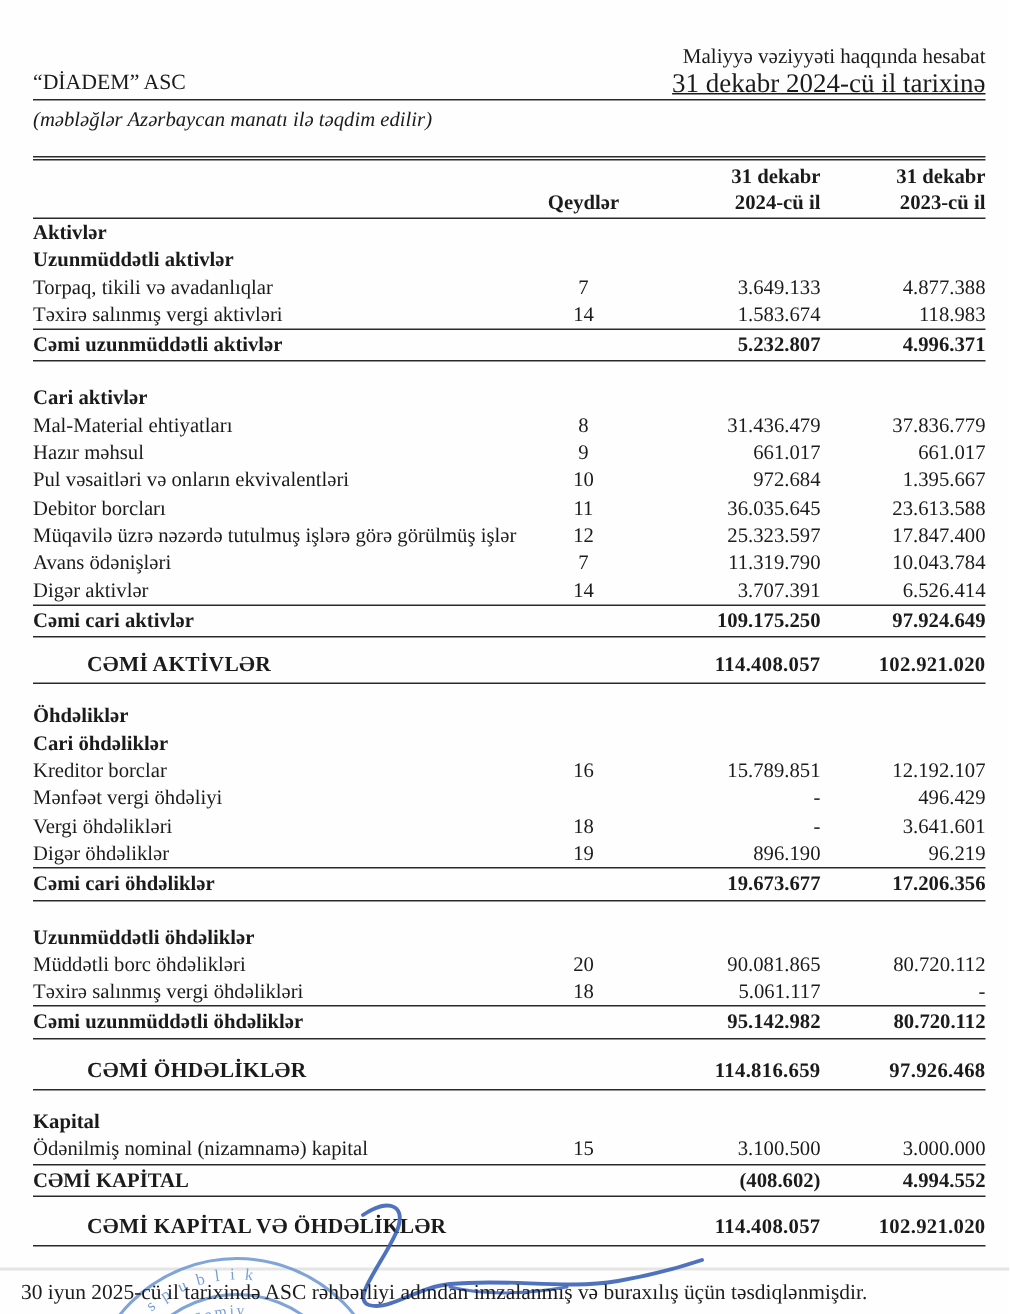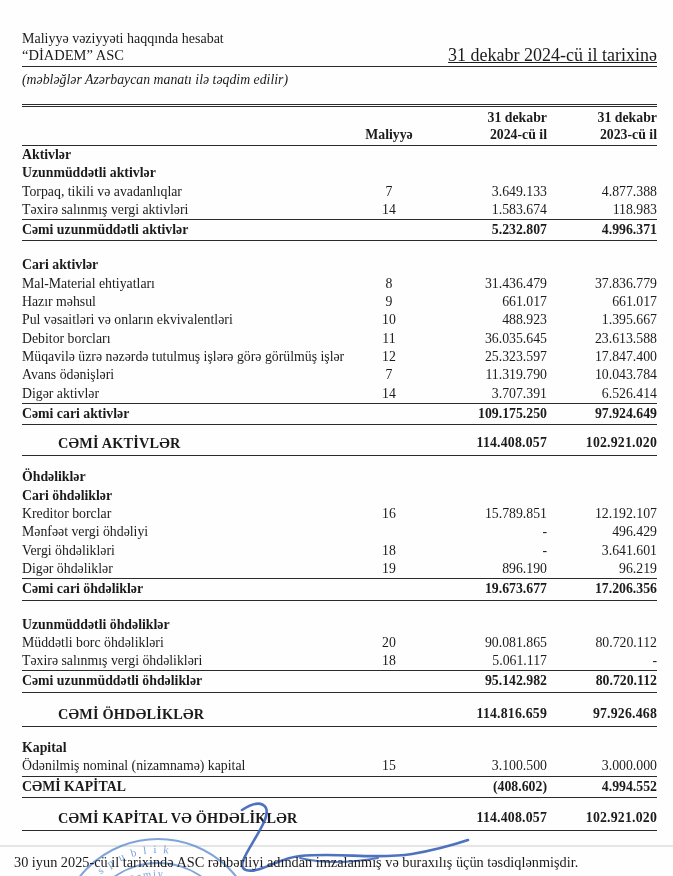--- a/index.html
+++ b/index.html
@@ -8,21 +8,21 @@
     width:673px;height:876px;
     background:#fefefe;
     overflow:hidden;
     font-family:"Liberation Serif","DejaVu Serif",serif;
     color:#1b1b1b;
     font-size:13.8px;
     box-sizing:border-box;
   }
   .content{padding:30px 16px 0 22px;}
   
-  .head-line1{text-align:left;font-size:14px;line-height:17px;}
+  .head-line1{text-align:right;font-size:14px;line-height:17px;}
   .head-line2{
     display:flex;justify-content:space-between;align-items:center;
     border-bottom:1.6px solid #2a2a2a;
     padding-bottom:2px;line-height:17px;
   }
   .company{font-size:14.5px;}
   .report-date{font-size:18px;text-decoration:underline;}
   .currency-note{font-style:italic;font-size:13.8px;margin-top:4px;line-height:18px;}
   
   .table{margin-top:15px;border-top:3px double #2a2a2a;}
@@ -60,21 +60,21 @@
     <div class="head-line1">Maliyyə vəziyyəti haqqında hesabat</div>
     <div class="head-line2">
       <span class="company">“DİADEM” ASC</span>
       <span class="report-date">31 dekabr 2024-cü il tarixinə</span>
     </div>
     <div class="currency-note">(məbləğlər Azərbaycan manatı ilə təqdim edilir)</div>
 
     <div class="table">
       <div class="thead">
         <span class="hl"></span>
-        <span class="hn">Maliyyə</span>
+        <span class="hn">Qeydlər</span>
         <span class="hv">
           <span>31 dekabr</span><br>
           <span>2024-cü il</span>
         </span>
         <span class="hw">
           <span>31 dekabr</span><br>
           <span>2023-cü il</span>
         </span>
       </div>
 
@@ -125,21 +125,21 @@
       </div>
       <div class="row">
         <span class="cl">Hazır məhsul</span>
         <span class="cn">9</span>
         <span class="cv">661.017</span>
         <span class="cw">661.017</span>
       </div>
       <div class="row">
         <span class="cl">Pul vəsaitləri və onların ekvivalentləri</span>
         <span class="cn">10</span>
-        <span class="cv">488.923</span>
+        <span class="cv">972.684</span>
         <span class="cw">1.395.667</span>
       </div>
       <div class="row">
         <span class="cl">Debitor borcları</span>
         <span class="cn">11</span>
         <span class="cv">36.035.645</span>
         <span class="cw">23.613.588</span>
       </div>
       <div class="row">
         <span class="cl">Müqavilə üzrə nəzərdə tutulmuş işlərə görə görülmüş işlər</span>

